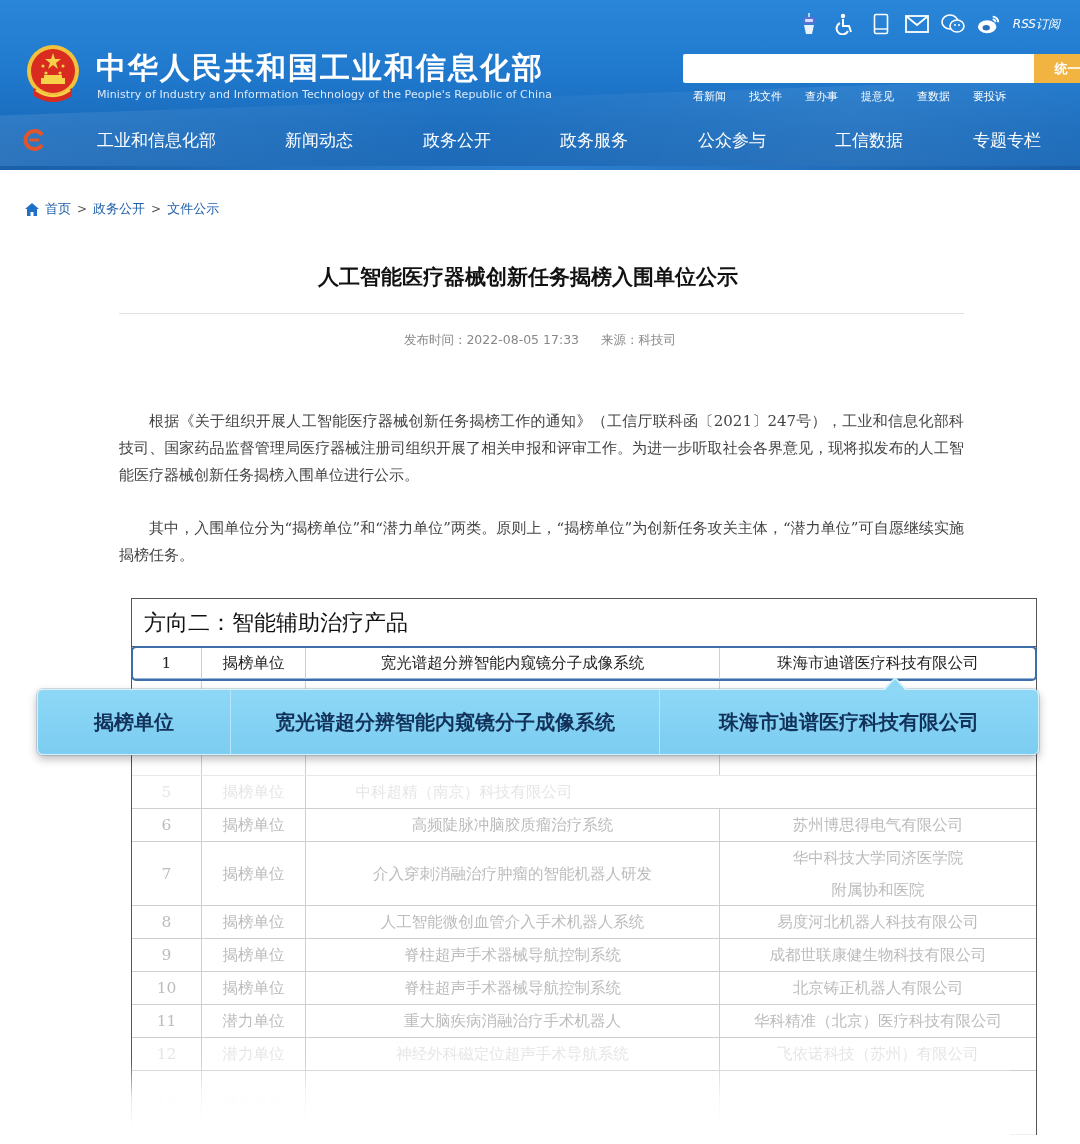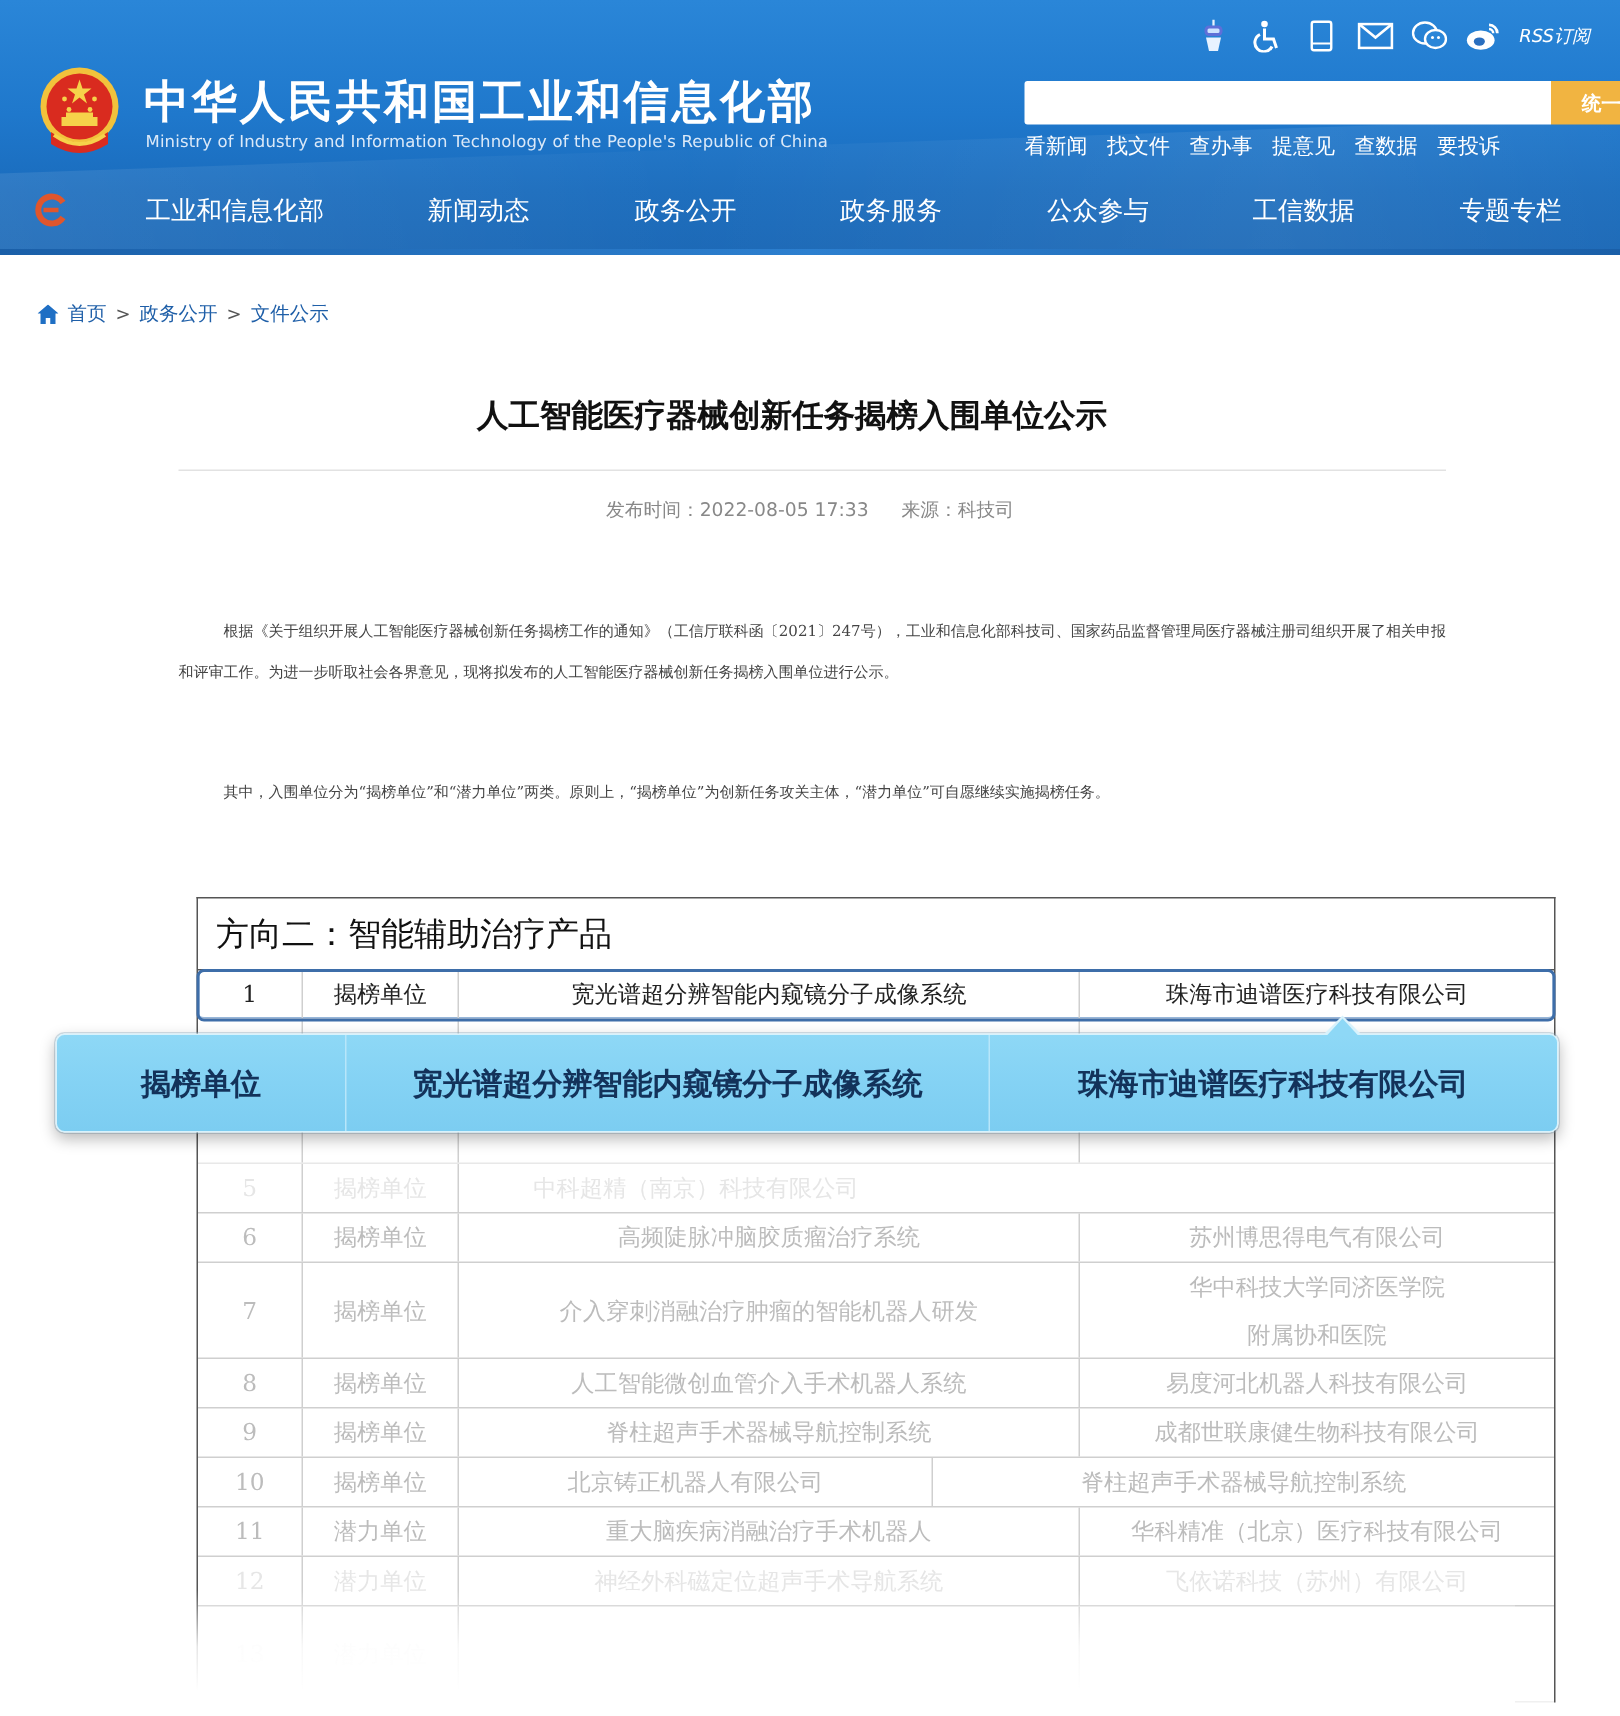--- a/index.html
+++ b/index.html
@@ -35,38 +35,38 @@
 
   .top-icons { position: absolute; top: 12px; right: 20px; display: flex; align-items: center; gap: 12px; font-style: italic; }
   .top-icons .ic { width: 24px; height: 24px; display: flex; align-items: center; justify-content: center; cursor: pointer; }
   .top-icons .rss { font-size: 12px; color: #ffffff; cursor: pointer; }
 
   .search-box { position: absolute; top: 54px; left: 683px; width: 444px; height: 29px; display: flex; }
   .search-input { flex: 1; height: 29px; border: none; background: #ffffff; outline: none; padding: 0 8px; font-size: 13px; border-radius: 2px 0 0 2px; }
   .search-btn { width: 93px; height: 29px; background: #f1b441; color: #ffffff; border: none; font-size: 13px; font-weight: bold; border-radius: 0 2px 2px 0; cursor: pointer; font-family: "DejaVu Sans", sans-serif; }
 
   .quick-links { position: absolute; top: 89px; left: 683px; display: flex; gap: 13px; }
-  .quick-links span { font-size: 14px; color: #ffffff; cursor: pointer; }
+  .quick-links span { font-size: 11px; color: #ffffff; cursor: pointer; margin-left: 10px; }
 
   .nav { position: absolute; left: 0; top: 120px; width: 1080px; height: 40px; }
   .nav-logo { position: absolute; left: 22px; top: 8px; width: 24px; height: 24px; }
   .nav-item { position: absolute; top: 9px; font-size: 17px; color: #ffffff; cursor: pointer; white-space: nowrap; }
 
   
   .breadcrumb { position: absolute; left: 25px; top: 200px; display: flex; align-items: center; gap: 6px; font-size: 13px; color: #1f5fa8; }
   .breadcrumb .sep { color: #555; font-size: 12px; }
   .breadcrumb a { color: #1f5fa8; text-decoration: none; cursor: pointer; }
 
   
   .article-title { position: absolute; left: 0; width: 1056px; top: 263px; text-align: center; font-size: 21px; font-weight: bold; color: #111; }
   .title-rule { position: absolute; left: 119px; width: 845px; top: 313px; height: 1px; background: #e2e2e2; }
   .meta { position: absolute; left: 0; width: 1080px; top: 332px; text-align: center; font-size: 12.5px; color: #888; }
   .meta .gap { display: inline-block; width: 22px; }
 
-  .para { position: absolute; left: 119px; width: 845px; font-family: "DejaVu Serif", "Liberation Serif", serif; font-size: 10px; color: #444; line-height: 27px; text-indent: 30px; text-align: justify; }
+  .para { position: absolute; left: 119px; width: 845px; font-family: "DejaVu Serif", "Liberation Serif", serif; font-size: 15px; color: #444; line-height: 27px; text-indent: 30px; text-align: justify; }
   .para1 { top: 408px; }
   .para2 { top: 515px; }
 
   
   .doc-table { position: absolute; left: 94px; top: 598px; width: 906px; border: 1.5px solid #555; border-bottom: none; font-family: "DejaVu Serif", "Liberation Serif", serif; margin-left: 37px; }
   .tbl-heading { height: 48px; padding-left: 12px; display: flex; align-items: center; font-size: 22px; color: #111; font-family: "DejaVu Sans", "Liberation Sans", sans-serif; border-bottom: 1px solid #555; }
   .row { display: flex; border-bottom: 1px solid #cfcfcf; font-size: 15.5px; color: #333; }
   .row .c { display: flex; align-items: center; justify-content: center; text-align: center; border-right: 1px solid #cfcfcf; line-height: 32px; }
   .row .c:last-child { border-right: none; }
   .c-no { width: 70px; }
@@ -283,24 +283,24 @@
     <div class="c c-type">揭榜单位</div>
     <div class="c c-proj">脊柱超声手术器械导航控制系统</div>
     <div class="c c-org">
         <span>成都世联康健生物科技有限公司</span>
       </div>
   </div>
 
   <div class="row h33 faded">
     <div class="c c-no">10</div>
     <div class="c c-type">揭榜单位</div>
+    <div class="c c-proj">脊柱超声手术器械导航控制系统</div>
     <div class="c c-org">
         <span>北京铸正机器人有限公司</span>
       </div>
-    <div class="c c-proj">脊柱超声手术器械导航控制系统</div>
   </div>
 
   <div class="row h33 faded">
     <div class="c c-no">11</div>
     <div class="c c-type">潜力单位</div>
     <div class="c c-proj">重大脑疾病消融治疗手术机器人</div>
     <div class="c c-org">
         <span>华科精准（北京）医疗科技有限公司</span>
       </div>
   </div>

